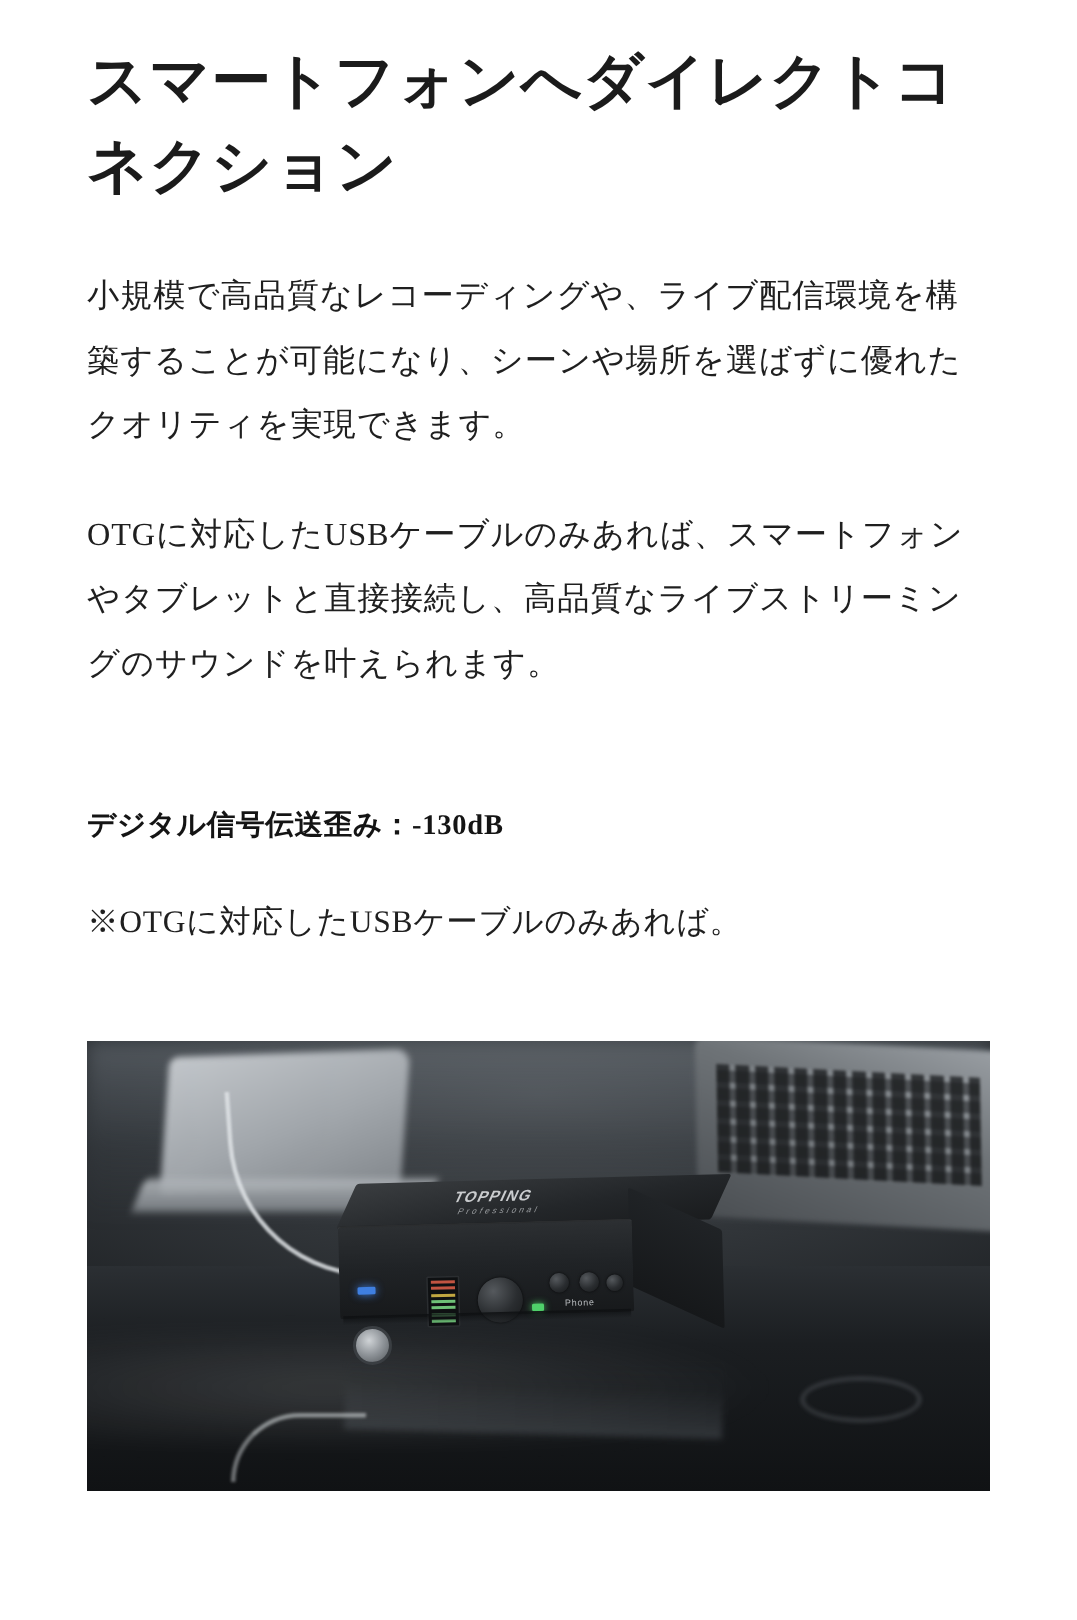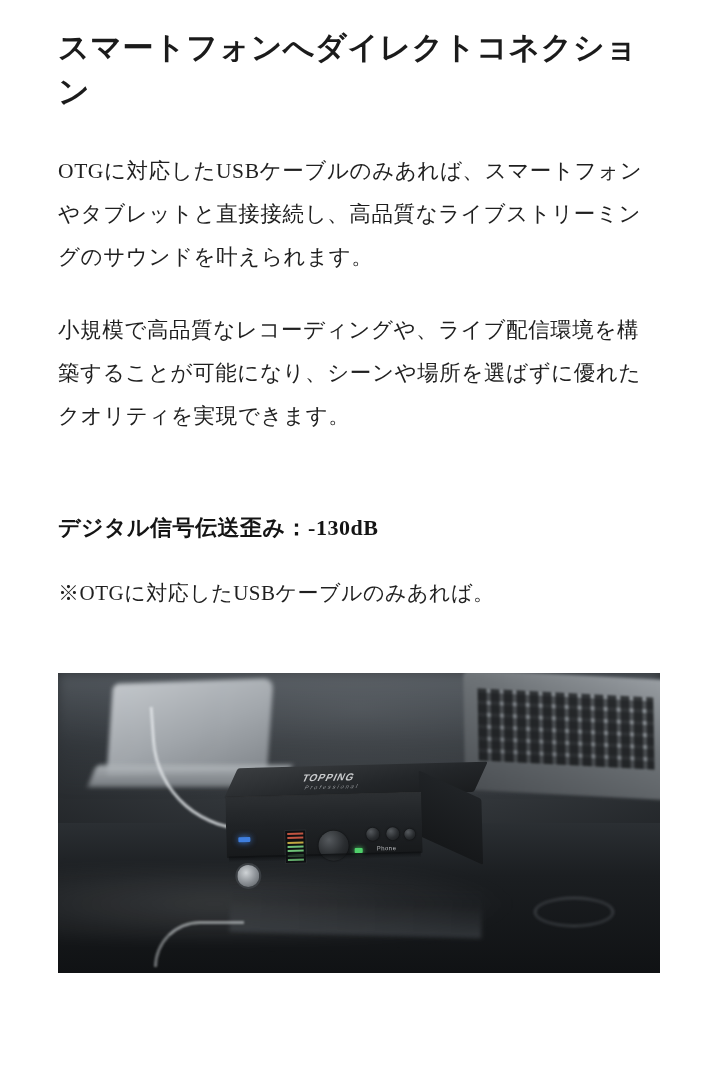--- a/index.html
+++ b/index.html
@@ -17,21 +17,21 @@
     position: relative;
     background: #ffffff;
     overflow: hidden;
   }
   .content {
     padding: 26px 58px 0 58px;
   }
   .heading {
     font-family: "Liberation Serif", "DejaVu Serif", serif;
     font-weight: bold;
-    font-size: 31px;
+    font-size: 40px;
     line-height: 1.42;
     color: #1b1b1b;
     letter-spacing: 0.5px;
     margin: 0 0 36px 0;
     max-width: 600px;
   }
   .para {
     font-family: "Liberation Serif", "DejaVu Serif", serif;
     font-size: 21.5px;
     line-height: 2.0;
@@ -39,21 +39,21 @@
     letter-spacing: 0.6px;
     margin: 0 0 30px 0;
     max-width: 606px;
   }
   .spec-gap {
     height: 42px;
   }
   .spec {
     font-family: "Liberation Serif", "DejaVu Serif", serif;
     font-weight: bold;
-    font-size: 22px;
+    font-size: 19px;
     line-height: 1.6;
     color: #141414;
     letter-spacing: 0.5px;
     margin: 0 0 32px 0;
   }
   .note {
     font-family: "Liberation Serif", "DejaVu Serif", serif;
     font-size: 21px;
     line-height: 1.6;
     color: #1f1f1f;
@@ -334,23 +334,23 @@
 </style>
 </head>
 <body>
 
 <div class="page">
 
   <div class="content">
 
     <h1 class="heading">スマートフォンへダイレクトコネクション</h1>
 
+    <p class="para">小規模で高品質なレコーディングや、ライブ配信環境を構築することが可能になり、シーンや場所を選ばずに優れたクオリティを実現できます。</p>
+
     <p class="para">OTGに対応したUSBケーブルのみあれば、スマートフォンやタブレットと直接接続し、高品質なライブストリーミングのサウンドを叶えられます。</p>
-
-    <p class="para">小規模で高品質なレコーディングや、ライブ配信環境を構築することが可能になり、シーンや場所を選ばずに優れたクオリティを実現できます。</p>
 
     <div class="spec-gap"></div>
 
     <p class="spec">デジタル信号伝送歪み：-130dB</p>
 
 
     <p class="note">※OTGに対応したUSBケーブルのみあれば。</p>
   </div>
 
   <div class="photo-wrap">

